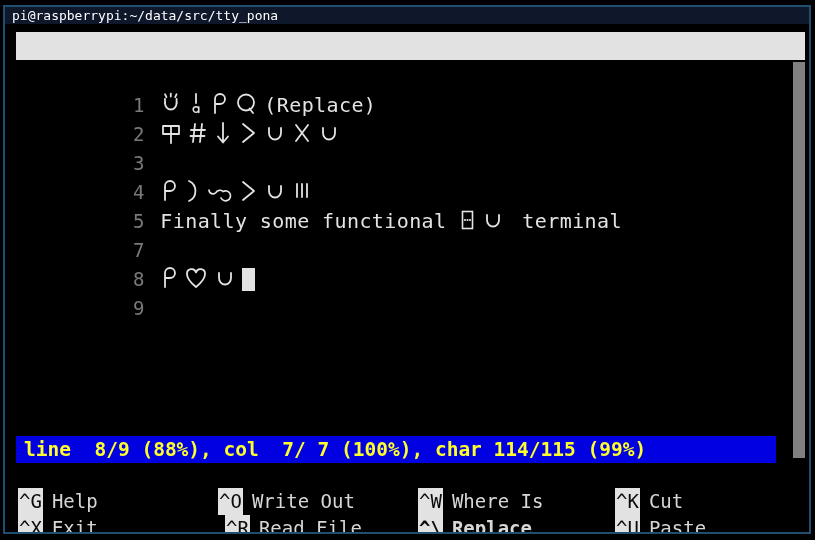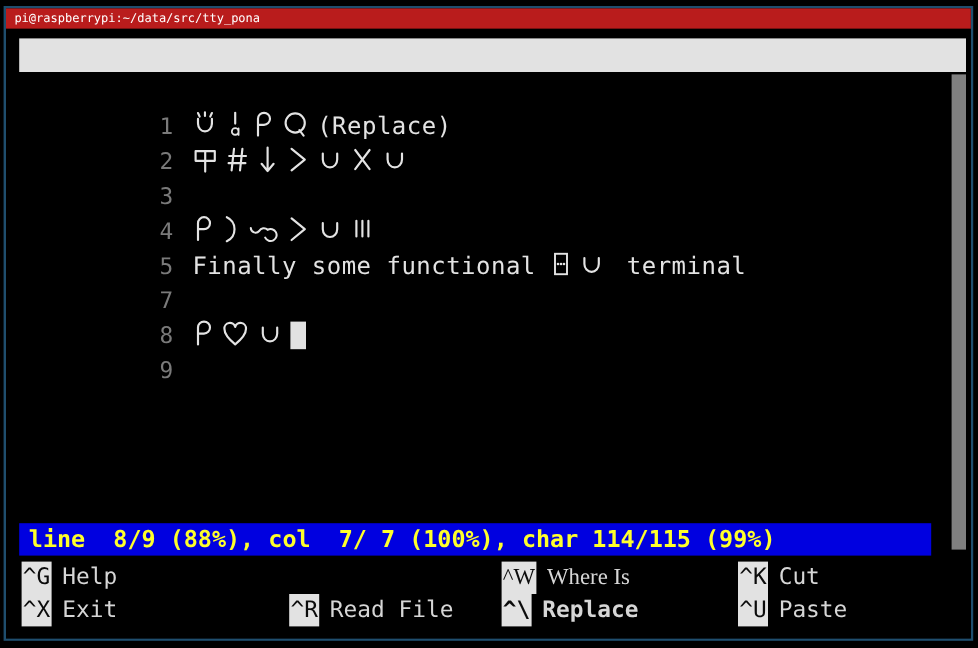--- a/index.html
+++ b/index.html
@@ -32,23 +32,23 @@
     box-sizing: border-box;
     background: #000000;
   }
 
   
   #titlebar {
     position: absolute;
     left: 5px; top: 7px;
     width: 804px;
     height: 17px;
-    background: #b91c1c;
+    background: #0f172a;
     color: #ffffff;
-    font-size: 10px;
+    font-size: 13px;
     line-height: 17px;
     white-space: nowrap;
     overflow: hidden;
     box-sizing: border-box;
     padding-left: 7px;
     letter-spacing: 0px;
   }
 
   
   #terminal {
@@ -185,20 +185,21 @@
   .sc-key {
     background: #e2e2e2;
     color: #0b0b0b;
     display: inline-block;
     padding: 0 1px;
   }
   .sc-label {
     color: #d6d6d6;
     display: inline-block;
     margin-left: 9px;
+    margin-top: 20px;
   }
 </style>
 </head>
 <body>
 
 <div id="window">
 
   <div id="frame-border"></div>
 
   <div id="titlebar">pi@raspberrypi:~/data/src/tty_pona</div>
@@ -302,27 +303,28 @@
 
     <div id="scrollbar-track"></div>
     <div id="scrollbar-thumb"></div>
 
     <div id="statusbar">line  8/9 (88%), col  7/ 7 (100%), char 114/115 (99%)</div>
 
     <div id="shortcuts">
 
       <div class="sc-row">
         <span class="sc-item" style="left:8px;"><span class="sc-key">^G</span><span class="sc-label">Help</span></span>
-        <span class="sc-item" style="left:408px;font-family:Liberation Serif, serif;"><span class="sc-key">^W</span><span class="sc-label">Where Is</span></span>
+        <span class="sc-item" style="left:208px;"><span class="sc-key">^O</span><span class="sc-label">Write Out</span></span>
+        <span class="sc-item" style="left:408px;"><span class="sc-key">^W</span><span class="sc-label">Where Is</span></span>
         <span class="sc-item" style="left:605px;"><span class="sc-key">^K</span><span class="sc-label">Cut</span></span>
       </div>
 
       <div class="sc-row">
         <span class="sc-item" style="left:8px;"><span class="sc-key">^X</span><span class="sc-label">Exit</span></span>
-        <span class="sc-item" style="left:208px;padding-left:23px;"><span class="sc-key">^R</span><span class="sc-label">Read File</span></span>
+        <span class="sc-item" style="left:192px;padding-left:23px;"><span class="sc-key">^R</span><span class="sc-label">Read File</span></span>
         <span class="sc-item" style="left:408px;font-weight:bold;"><span class="sc-key">^\</span><span class="sc-label">Replace</span></span>
         <span class="sc-item" style="left:605px;"><span class="sc-key">^U</span><span class="sc-label">Paste</span></span>
       </div>
 
     </div>
 
   </div>
 </div>
 
 </body></html>

